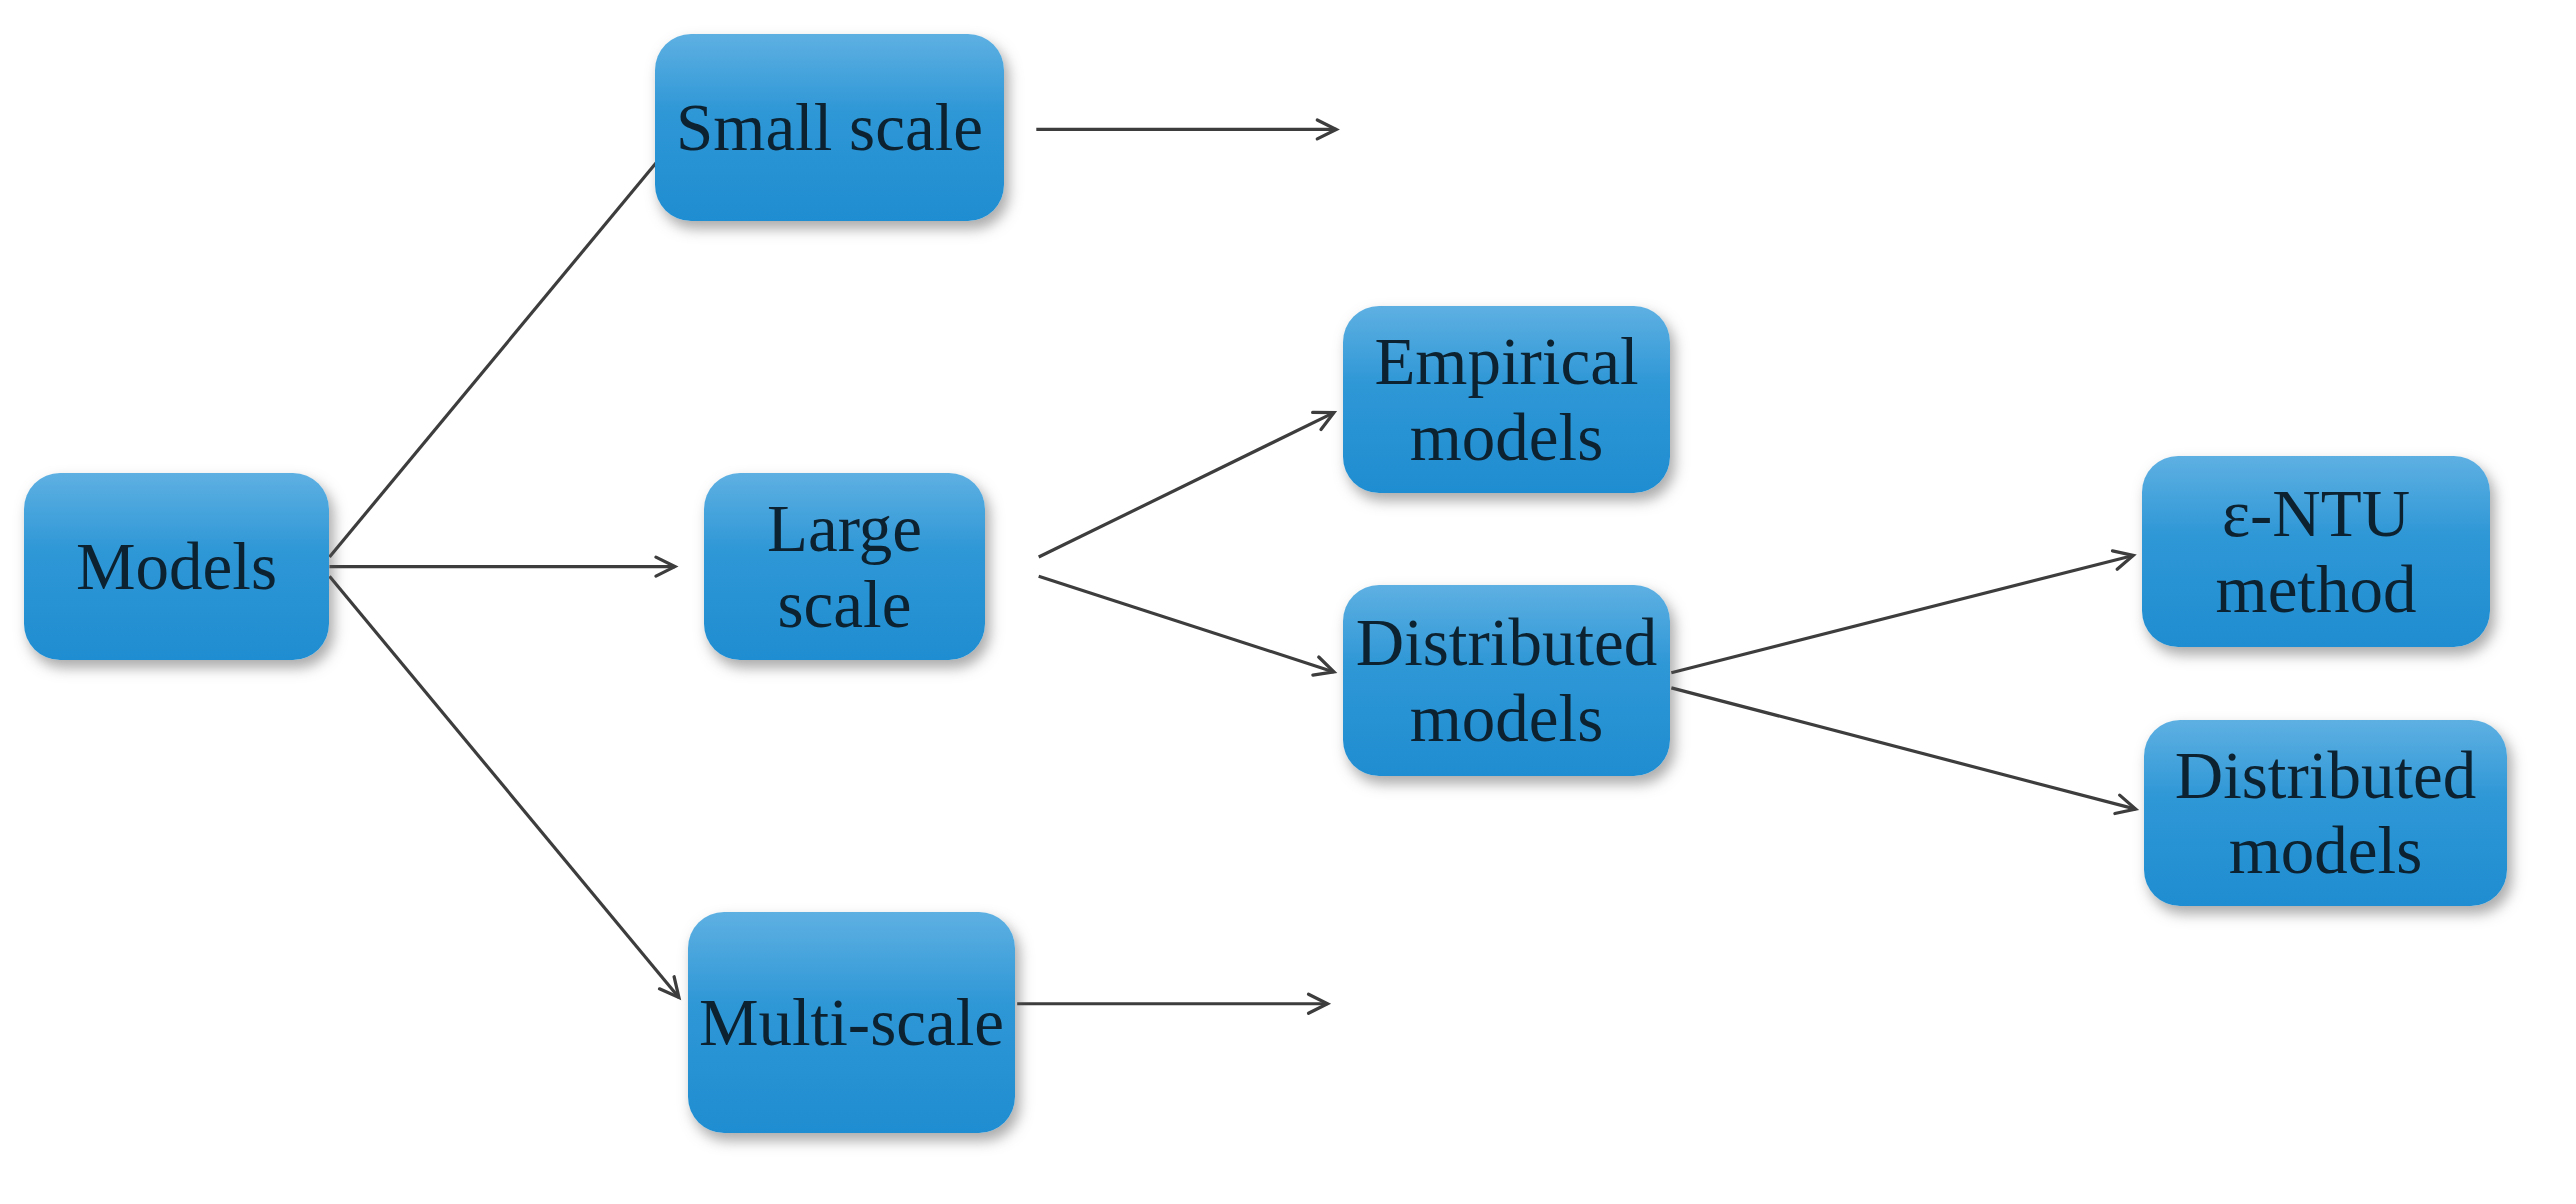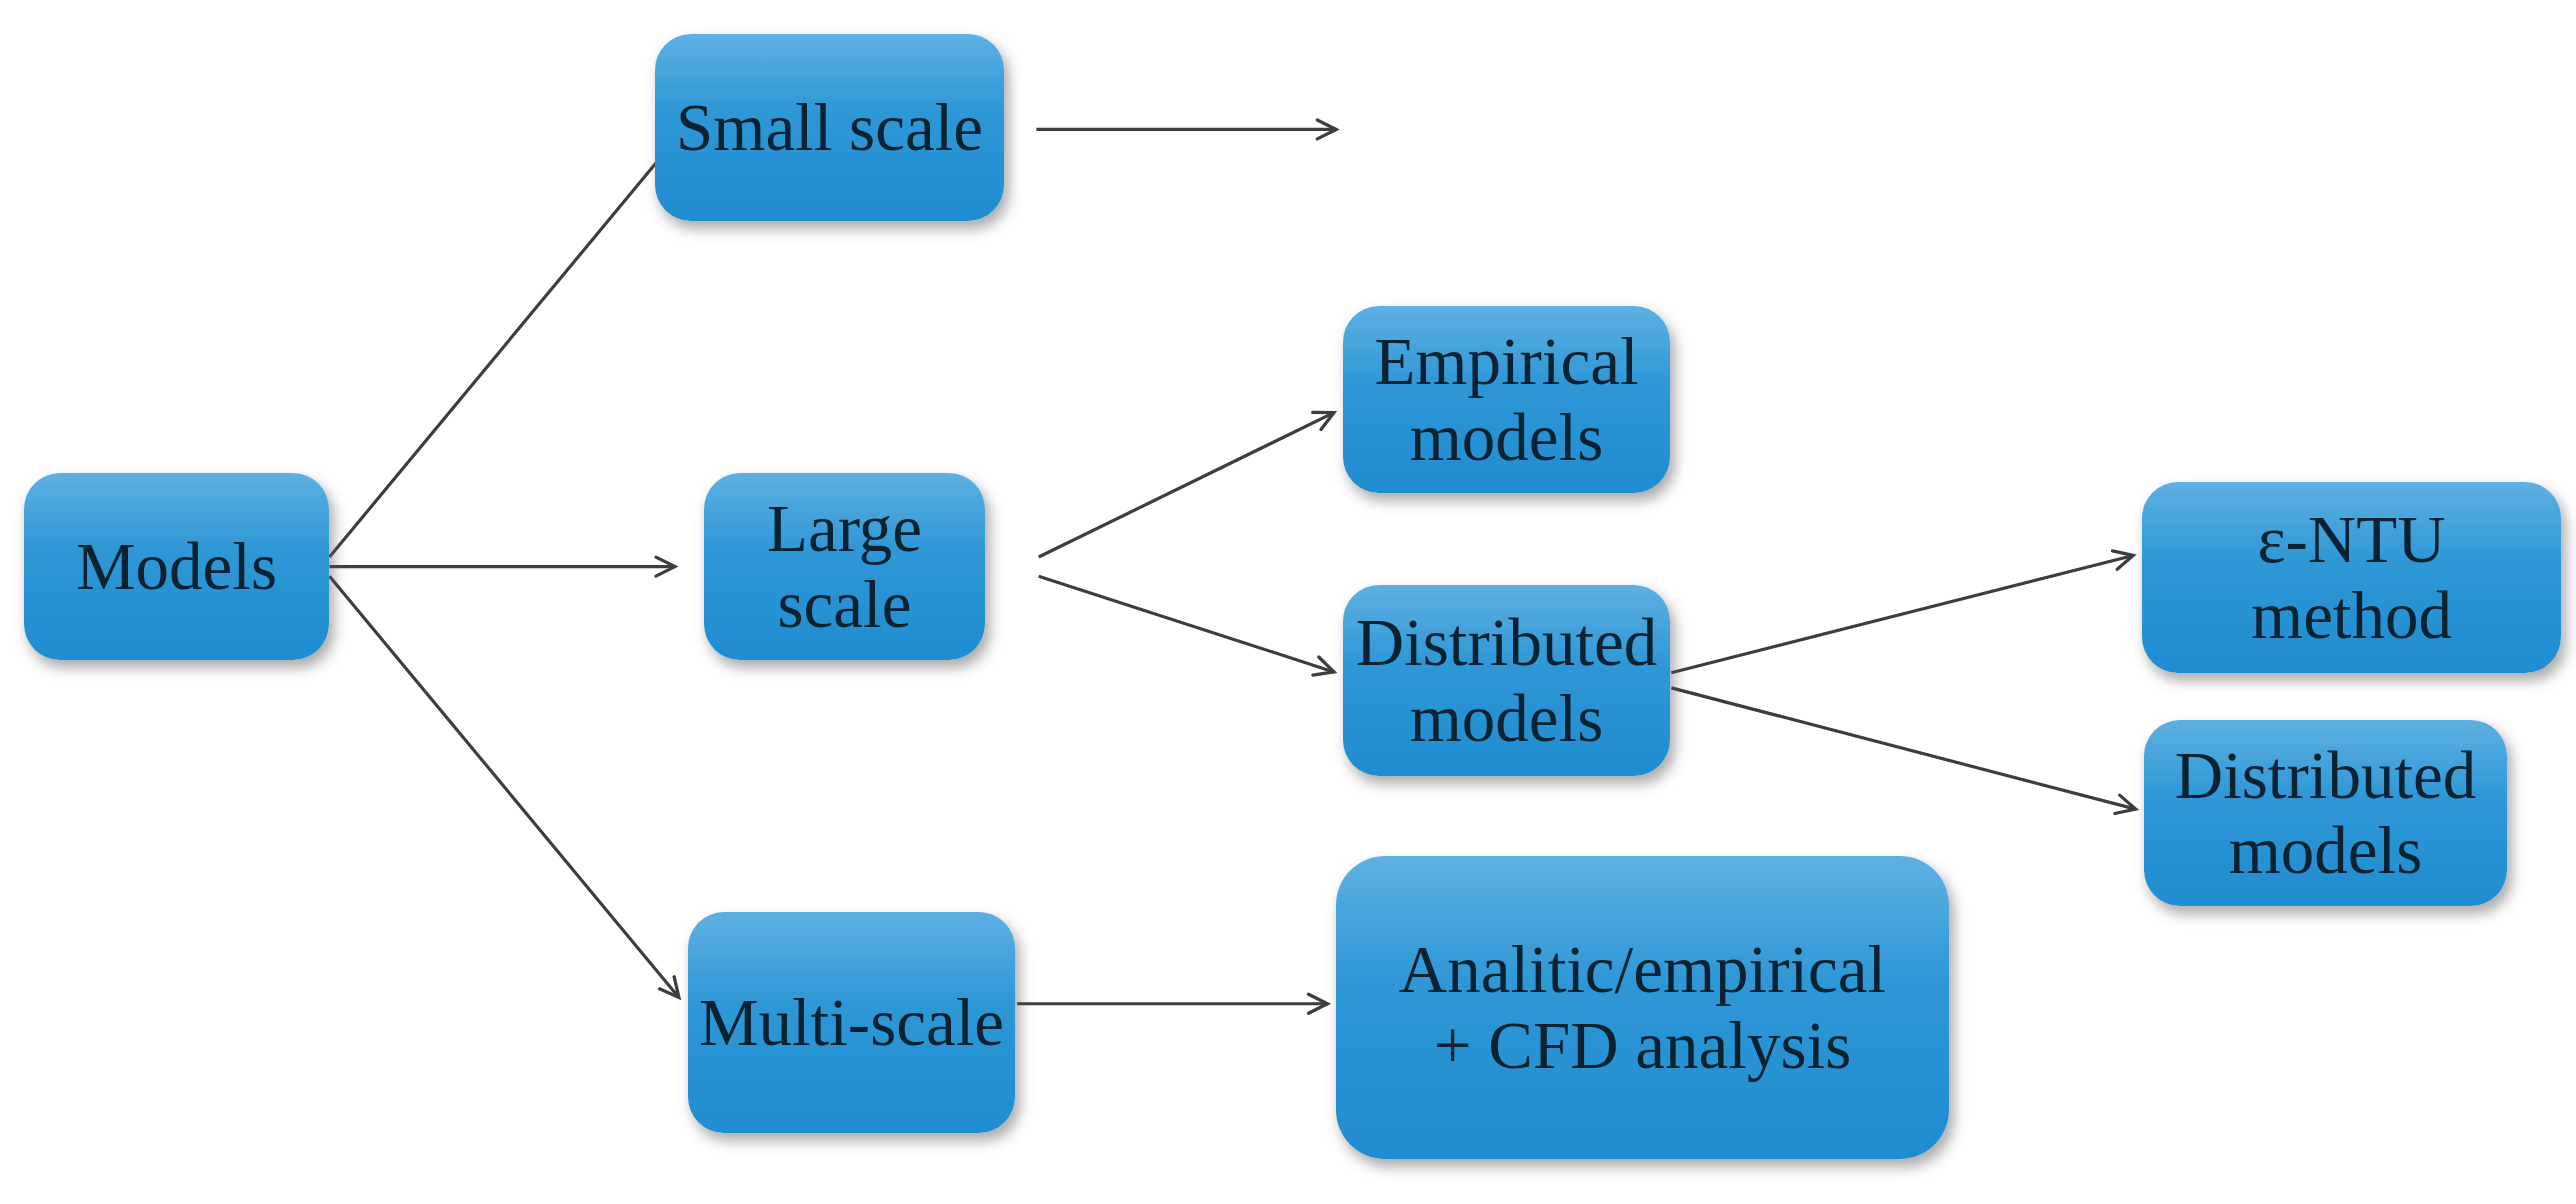--- a/index.html
+++ b/index.html
@@ -99,33 +99,29 @@
 
   <div class="node" style="left:704px; top:473px; width:281px; height:187px;align-items:center;">
     <span class="node-label">Large scale</span>
   </div>
 
   <div class="node" style="left:1343px; top:585px; width:327px; height:191px;">
     <span class="node-label">Distributed
 models</span>
   </div>
 
-  <div class="node" style="left:2142px; top:482px; width:419px; height:191px;">
+  <div class="node" style="left:2142px; top:456px; width:348px; height:191px;">
     <span class="node-label">ε-NTU
 method</span>
   </div>
 
   <div class="node" style="left:2144px; top:720px; width:363px; height:186px;">
     <span class="node-label">Distributed
 models</span>
   </div>
 
   <div class="node" style="left:688px; top:912px; width:327px; height:221px;">
     <span class="node-label">Multi-scale</span>
   </div>
 
-  <div class="node node-lg" style="left:1336px; top:856px; width:613px; height:303px;">
-    <span class="node-label">Analitic/empirical
-+ CFD analysis</span>
-  </div>
 
 </div>
 
 
 </body></html>

